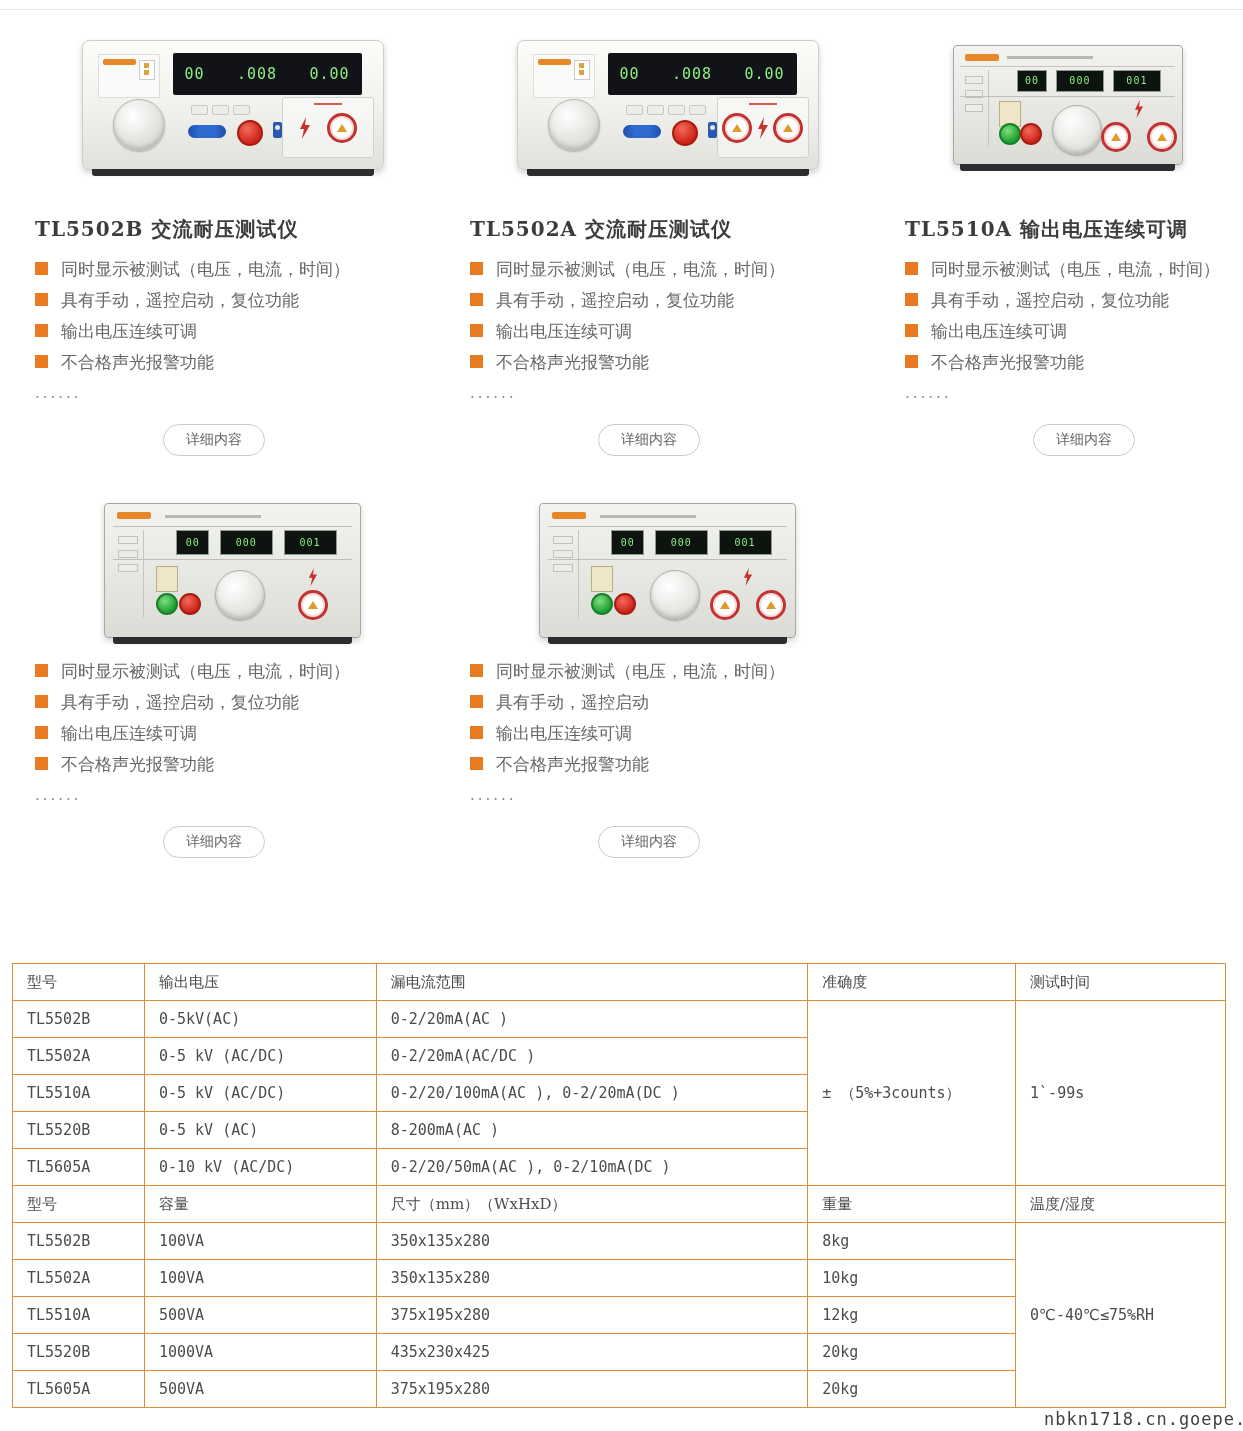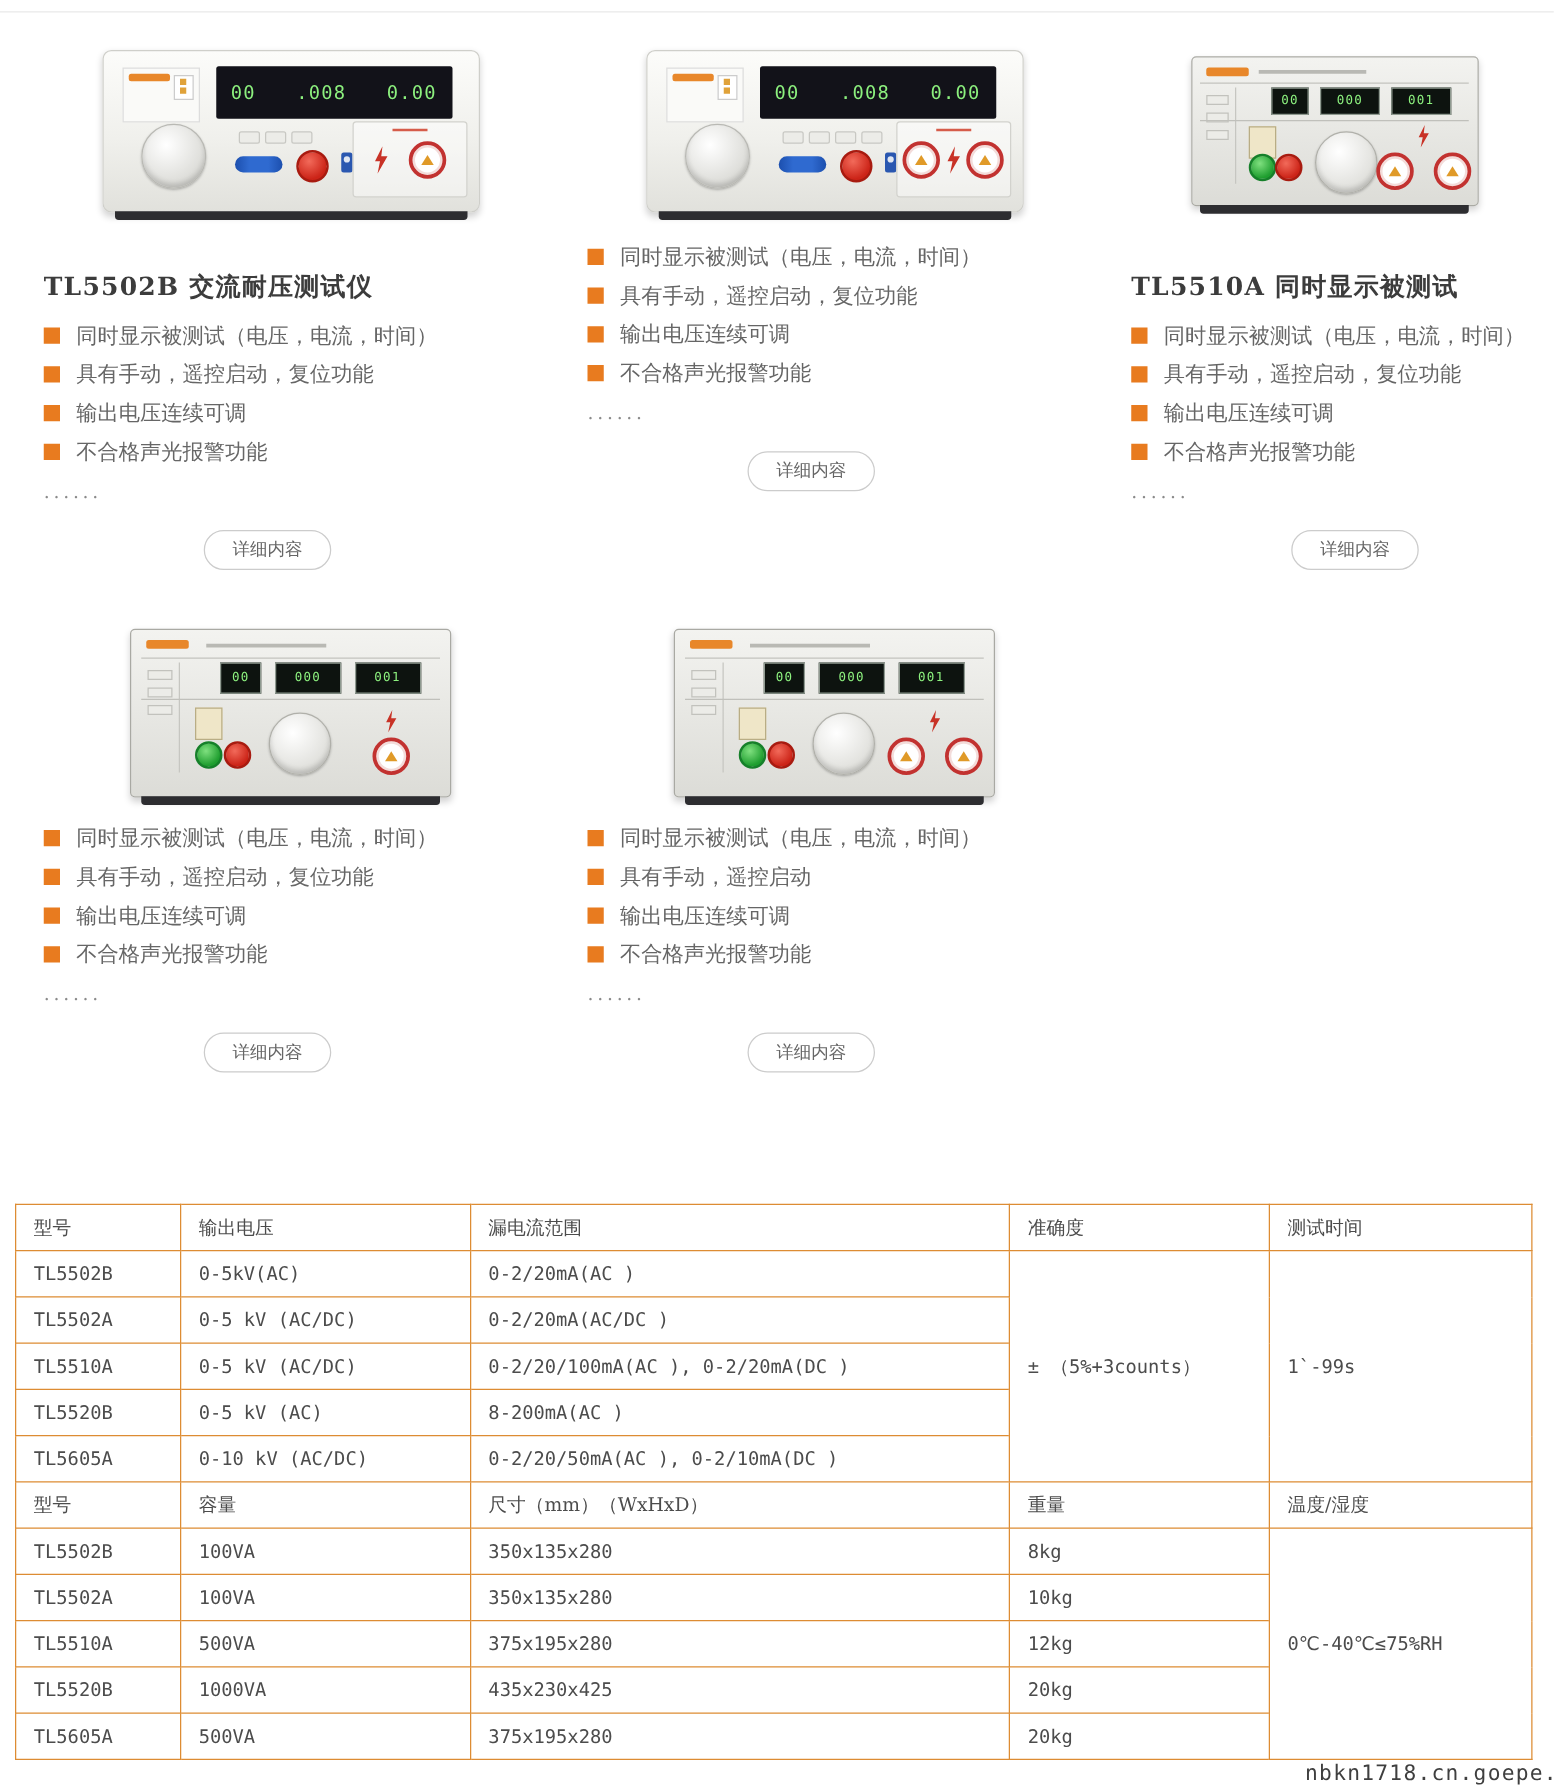--- a/index.html
+++ b/index.html
@@ -194,20 +194,21 @@
             </span>
           <svg class="bolt" width="12" height="22" viewBox="0 0 12 22">
               <path d="M7 0 L1 12 H5 L3 22 L11 8 H6 Z" fill="#c83226"></path>
             </svg>
           <span class="terminal">
               <i class="tri"></i>
             </span>
         </div>
       </div>
     </div>
+    <h3 class="title">TL5502A 交流耐压测试仪</h3>
     <ul class="features">
       <li>
           <span class="sq"></span>
           <span>同时显示被测试（电压，电流，时间）</span>
         </li>
       <li>
           <span class="sq"></span>
           <span>具有手动，遥控启动，复位功能</span>
         </li>
       <li>
@@ -257,21 +258,21 @@
             <span class="terminal">
                 <i class="tri"></i>
               </span>
             <span class="terminal">
                 <i class="tri"></i>
               </span>
           </span>
         </div>
       </div>
     </div>
-    <h3 class="title">TL5510A 同时显示被测试</h3>
+    <h3 class="title">TL5510A 输出电压连续可调</h3>
     <ul class="features">
       <li>
           <span class="sq"></span>
           <span>同时显示被测试（电压，电流，时间）</span>
         </li>
       <li>
           <span class="sq"></span>
           <span>具有手动，遥控启动，复位功能</span>
         </li>
       <li>

